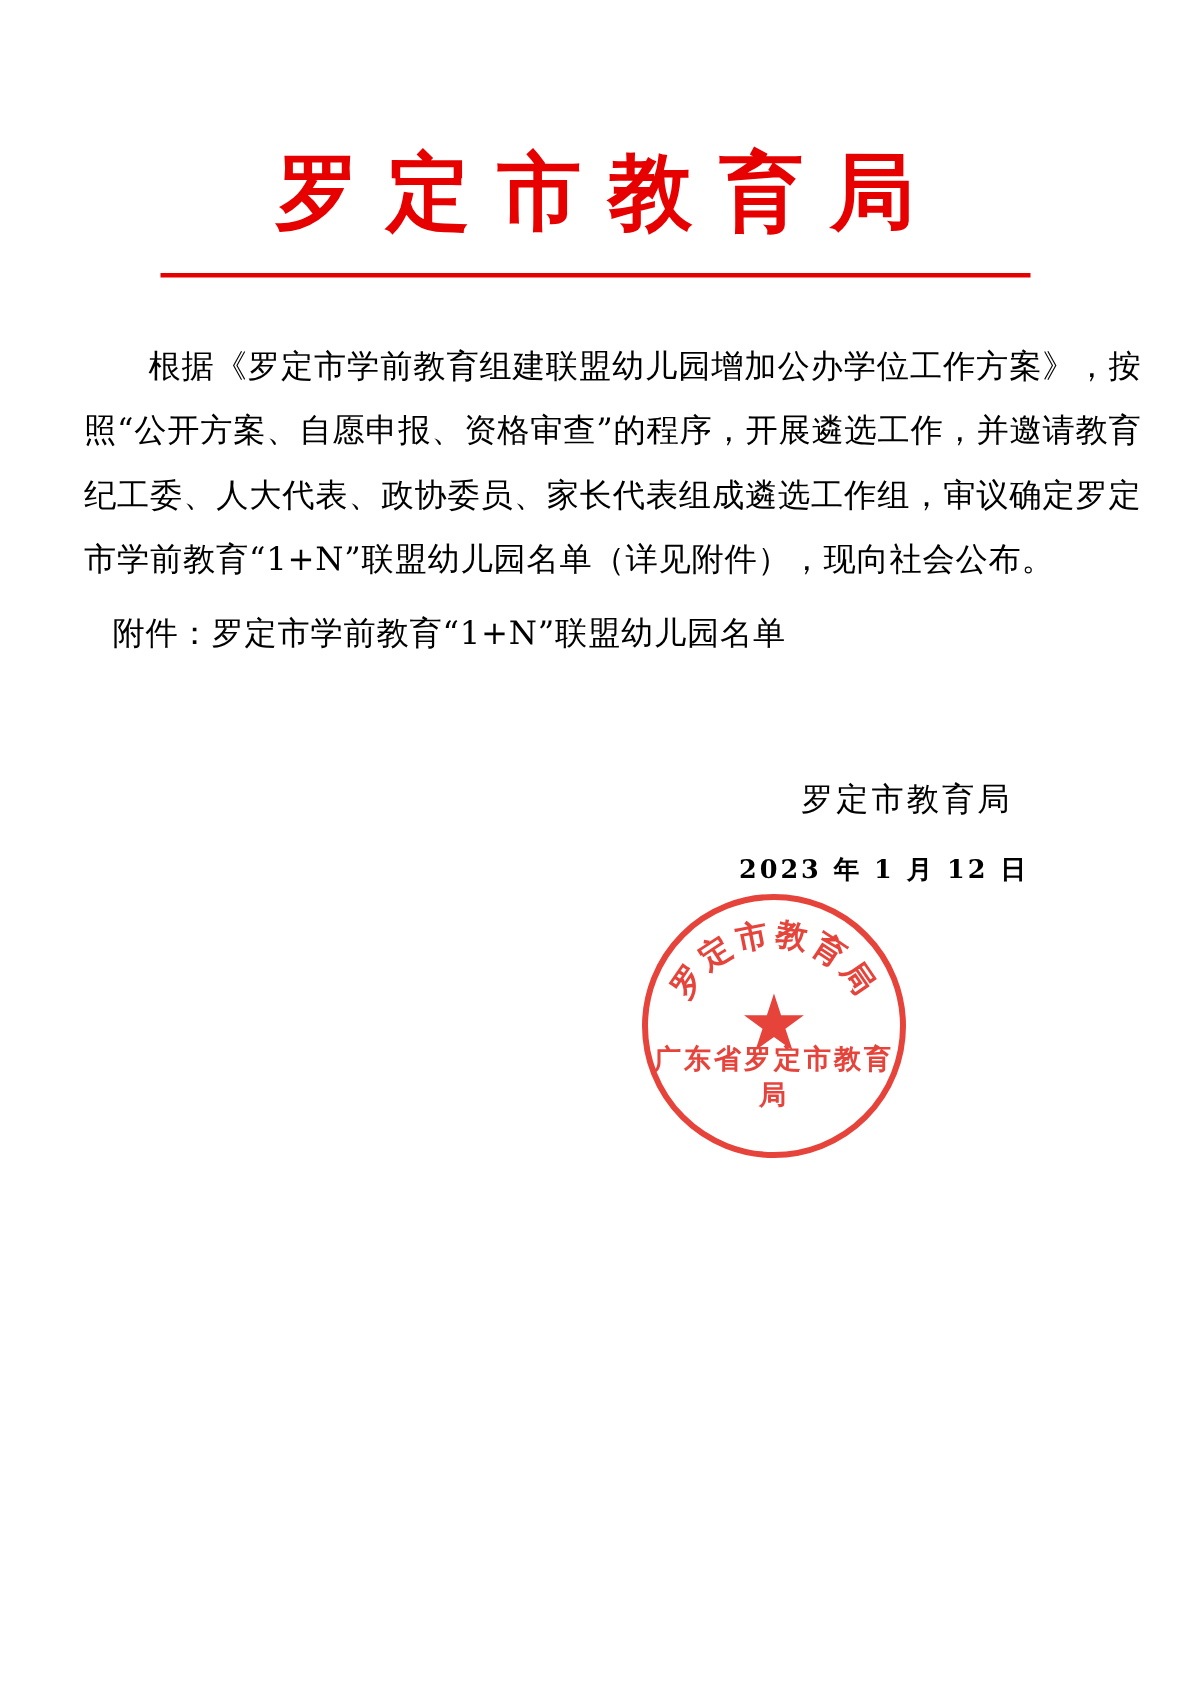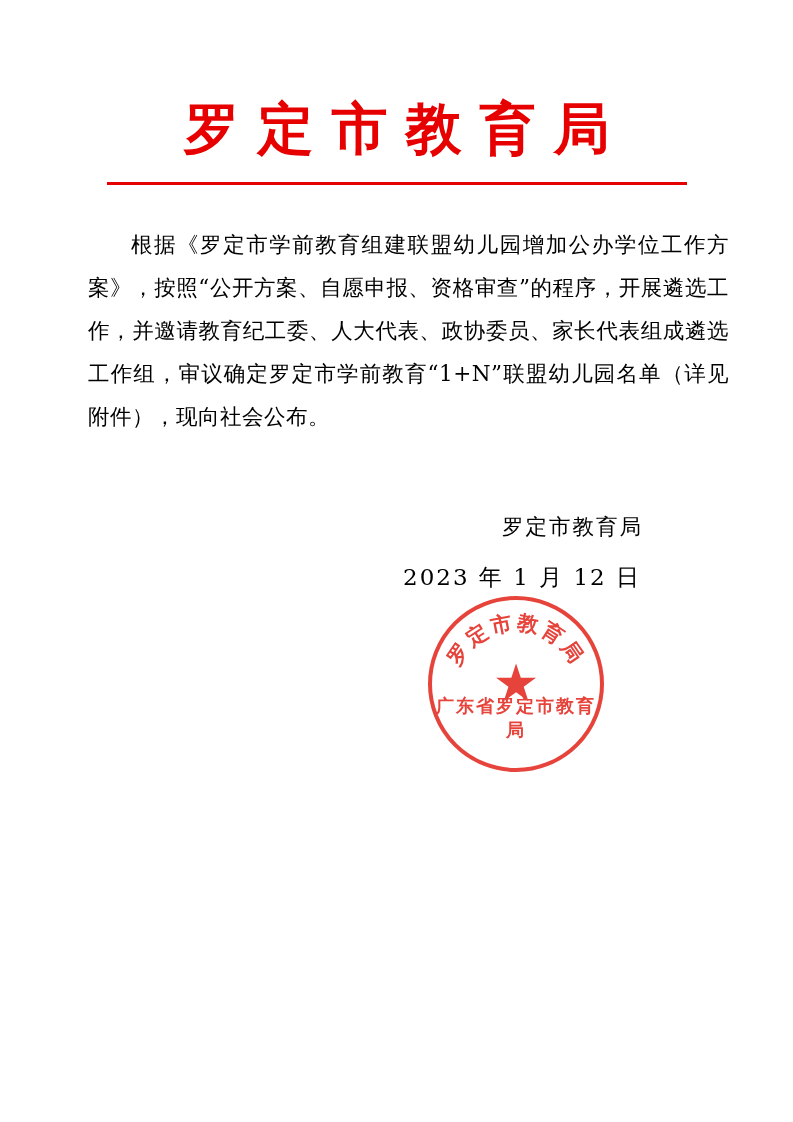--- a/index.html
+++ b/index.html
@@ -13,21 +13,21 @@
     font-family: "DejaVu Serif", "Liberation Serif", serif;
     color: #000000;
     position: relative;
     overflow: hidden;
   }
   .page {
     position: relative;
     width: 793px;
     height: 1122px;
     box-sizing: border-box;
-    padding: 0 64px;
+    padding: 0 32px;
   }
 
   
   .masthead {
     text-align: center;
     padding-top: 96px;
   }
   .masthead-title {
     color: #e60000;
     font-weight: bold;
@@ -90,25 +90,26 @@
   .signer {
     position: absolute;
     right: 86px;
     top: 58px;
     font-size: 21.5px;
     letter-spacing: 2px;
     white-space: nowrap;
   }
   .sign-date {
     position: absolute;
-    right: 88px;
+    right: 75px;
     top: 108px;
-    font-size: 23px;
+    font-size: 17px;
     letter-spacing: 2px;
     white-space: nowrap;
+    font-weight: bold;
   }
 
   
   .seal {
     position: absolute;
     left: 428px;
     top: 596px;
     width: 168px;
     height: 168px;
     border-radius: 50%;
@@ -159,20 +160,21 @@
   <div class="masthead">
     <div class="masthead-title">罗定市教育局</div>
     <div class="masthead-rule"></div>
   </div>
 
 
   <div class="body-text">
     <p>根据《罗定市学前教育组建联盟幼儿园增加公办学位工作方案》，按照“公开方案、自愿申报、资格审查”的程序，开展遴选工作，并邀请教育纪工委、人大代表、政协委员、家长代表组成遴选工作组，审议确定罗定市学前教育“1+N”联盟幼儿园名单（详见附件），现向社会公布。</p>
   </div>
 
+  <div class="attachment-line">附件：罗定市学前教育“1+N”联盟幼儿园名单</div>
 
   <div class="sign-block">
     <div class="signer">罗定市教育局</div>
     <div class="sign-date">2023 年 1 月 12 日</div>
   </div>
 
   <div class="seal">
     <svg class="seal-arc" viewBox="0 0 168 168">
       <defs>
         <path id="sealArcPath" d="M 22,92 A 62,62 0 0 1 146,92" fill="none"></path>

